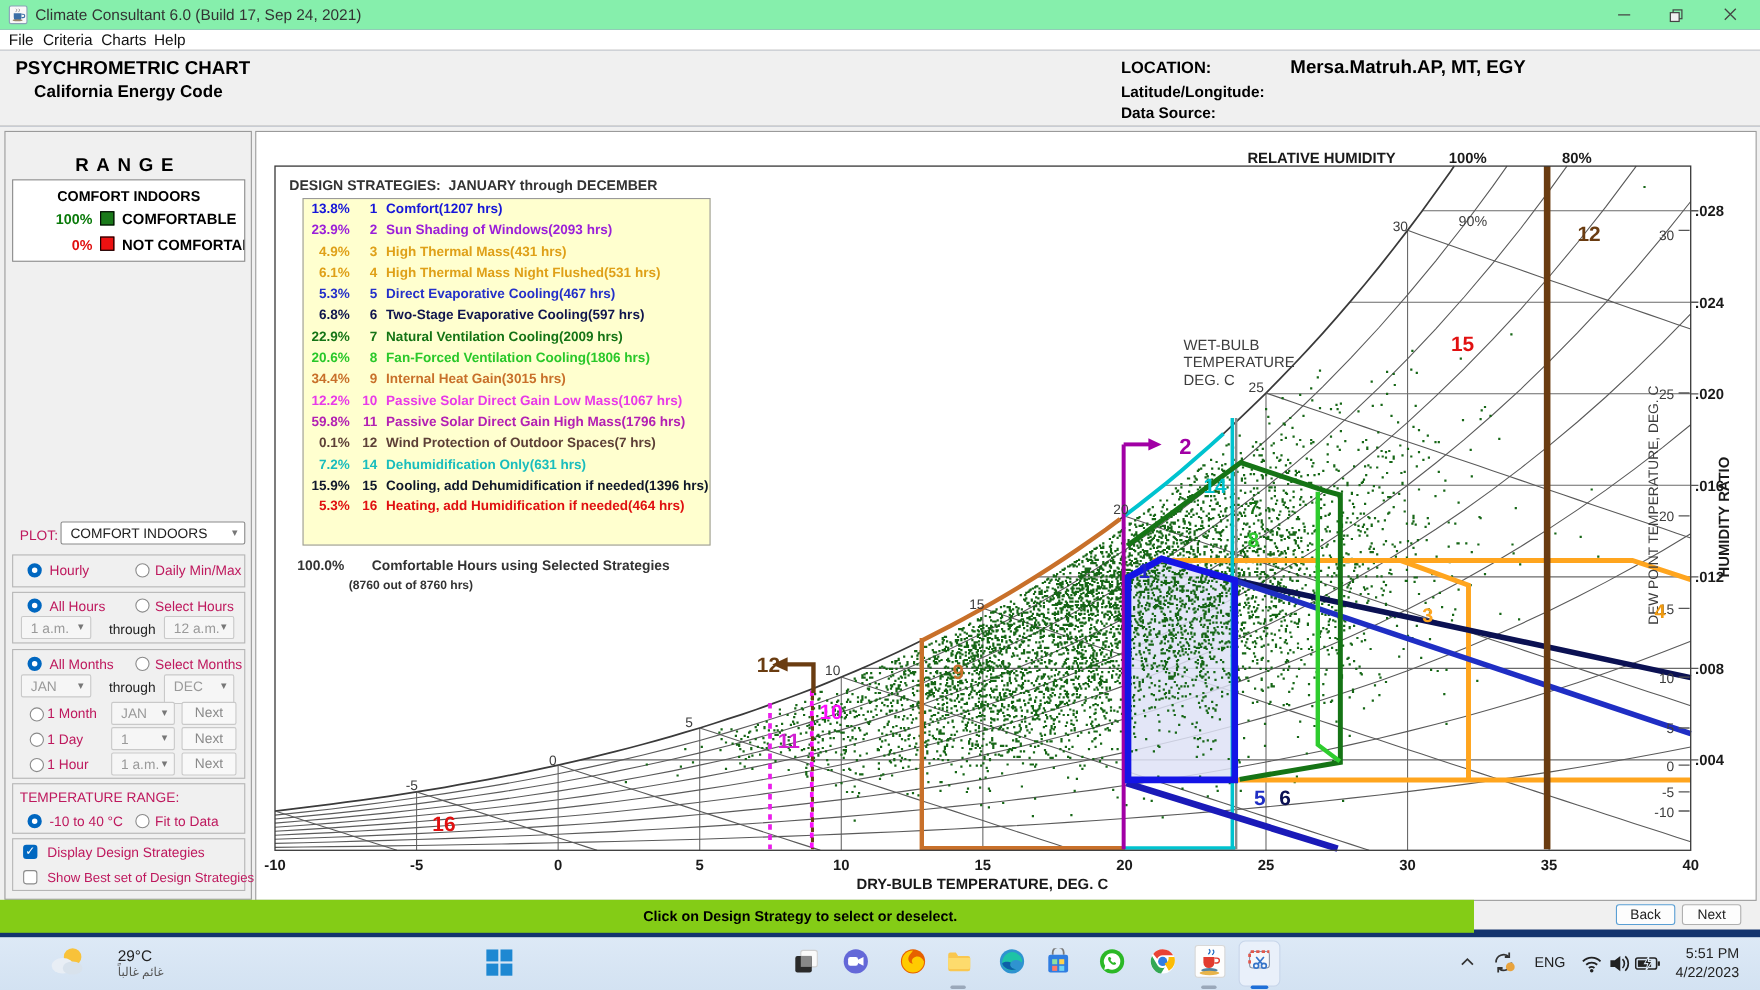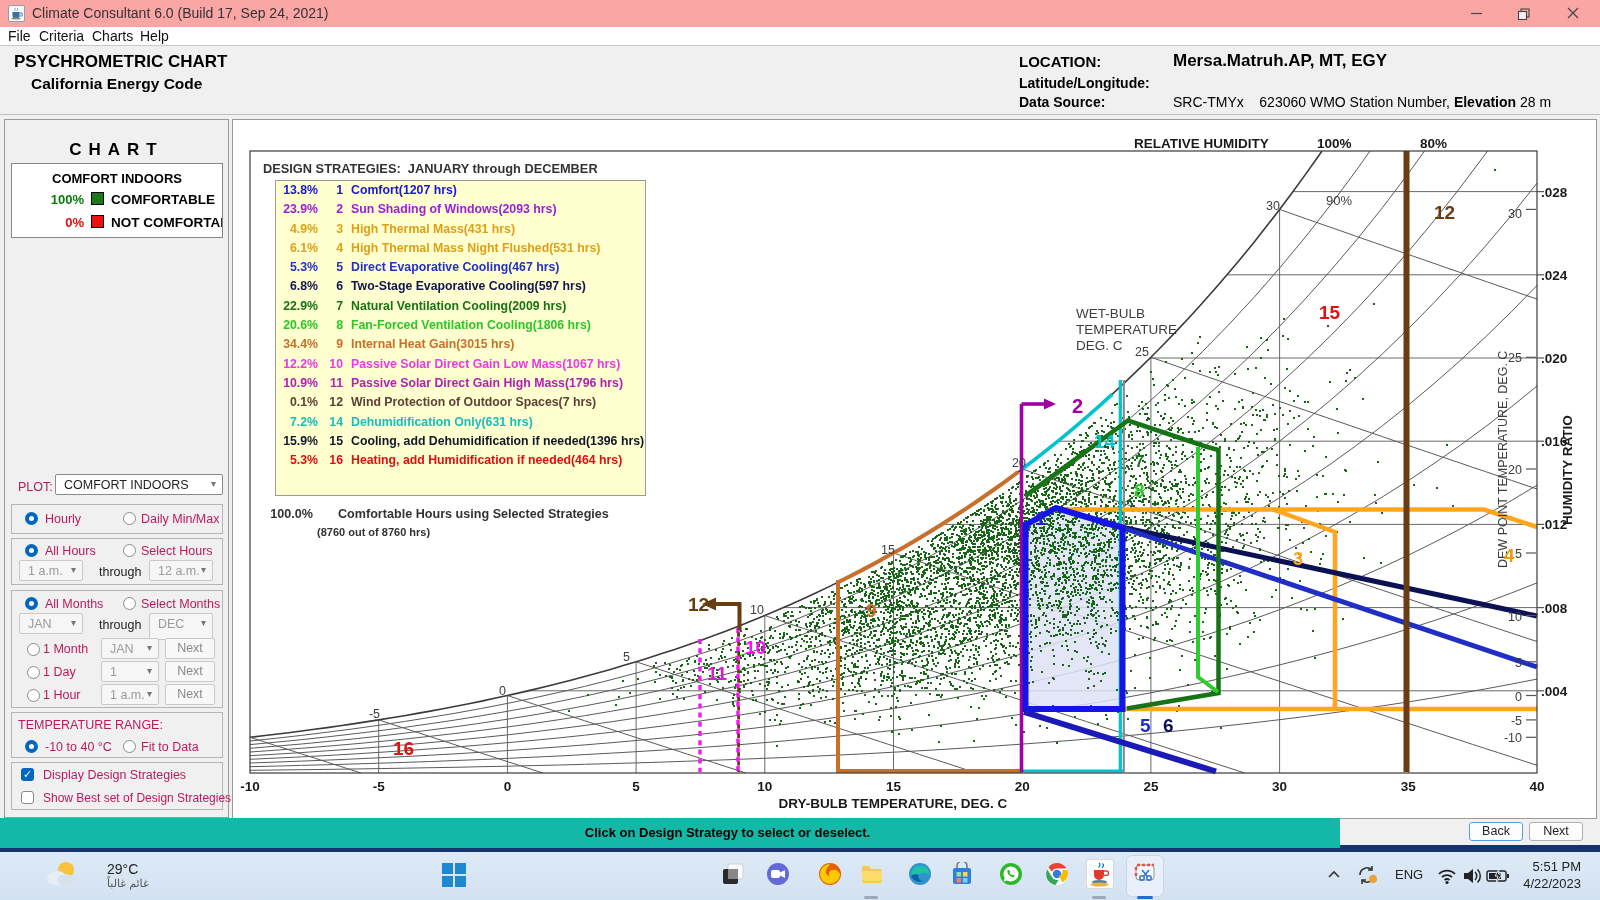--- a/index.html
+++ b/index.html
@@ -1,25 +1,25 @@
 <!DOCTYPE html>
 <html><head><meta charset="utf-8"><style>
 *{margin:0;padding:0;box-sizing:border-box}
 html,body{width:1600px;height:900px;overflow:hidden;font-family:"Liberation Sans",sans-serif;background:#14346e}
 .abs{position:absolute}
-#titlebar{position:absolute;left:0;top:0;width:1600px;height:27px;background:#fca5a5}
+#titlebar{position:absolute;left:0;top:0;width:1600px;height:27px;background:#86efac}
 #titlebar .ticon{position:absolute;left:8px;top:5px;width:17px;height:17px;border:1px solid #8aa0b8;background:#f8f8f8;border-radius:2px}
 #titlebar .ttext{position:absolute;left:32px;top:5px;font-size:14px;color:#333}
 #menubar{position:absolute;left:0;top:27px;width:1600px;height:19px;background:#fff;border-bottom:1px solid #c9c9c9;font-size:14px;color:#111}
 #menubar span{position:absolute;top:1px}
 #header{position:absolute;left:0;top:46px;width:1600px;height:69px;background:#f0f0f0;border-bottom:1px solid #c0c0c0}
 #main{position:absolute;left:0;top:115px;width:1600px;height:730px;background:#f0f0f0}
 #sidebar{position:absolute;left:4px;top:4px;width:225px;height:699px;background:#f0f0f0;border:1px solid #9a9a9a}
 #chartpanel{position:absolute;left:232px;top:4px;width:1365px;height:700px;background:#fff;border:1px solid #9a9a9a}
-#bottombar{position:absolute;left:0;top:703px;width:1340px;height:30px;background:#14b8a6}
+#bottombar{position:absolute;left:0;top:703px;width:1340px;height:30px;background:#84cc16}
 .gbox{position:absolute;border:1px solid #b5b5b5;background:#f0f0f0}
 .lbl{position:absolute;font-size:12.5px;color:#be185d;white-space:nowrap}
 .radio{position:absolute;width:13px;height:13px;border-radius:50%;background:#fff;border:1.5px solid #8a8a8a}
 .radio.sel{background:#fff;border:4px solid #0067c0}
 .cbox{position:absolute;width:13px;height:13px;border-radius:3px;background:#fff;border:1.5px solid #8a8a8a}
 .cbox.chk{background:#0067c0;border:none;color:#fff;font-size:11px;line-height:13px;text-align:center}
 .dd{position:absolute;background:#fff;border:1px solid #8a8a8a;border-radius:2px;font-size:12.5px;color:#222}
 .dd.dis{background:#f6f6f6;border-color:#c9c9c9;color:#9a9a9a}
 .dd .v{position:absolute;left:8px;top:3px}
 .dd .ar{position:absolute;right:6px;top:3px;color:#777;font-size:10px}
@@ -57,26 +57,25 @@
     <span style="left:140px">Help</span>
   </div>
 
 <div id="header">
  <div class="abs" style="left:14px;top:6px;font-size:17px;font-weight:bold;color:#000">PSYCHROMETRIC CHART</div>
  <div class="abs" style="left:31px;top:29px;font-size:15.5px;font-weight:bold;color:#000">California Energy Code</div>
  <div class="abs" style="left:1019px;top:7px;font-size:15px;font-weight:bold">LOCATION:</div>
  <div class="abs" style="left:1173px;top:5px;font-size:17px;font-weight:bold">Mersa.Matruh.AP, MT, EGY</div>
  <div class="abs" style="left:1019px;top:29px;font-size:14px;font-weight:bold">Latitude/Longitude:</div>
  <div class="abs" style="left:1019px;top:48px;font-size:14px;font-weight:bold">Data Source:</div>
- <div class="abs" style="left:1173px;top:48px;font-size:14px">SRC-TMYx&nbsp;&nbsp;&nbsp;&nbsp;623060 WMO Station Number, <b>Elevation</b> 28 m</div>
 </div>
 
 <div id="main">
  <div id="sidebar">
-  <div class="abs" style="left:0;top:20px;width:223px;text-align:center;font-size:17px;font-weight:bold;letter-spacing:7px;color:#000">CHART</div>
+  <div class="abs" style="left:0;top:20px;width:223px;text-align:center;font-size:17px;font-weight:bold;letter-spacing:7px;color:#000">RANGE</div>
   <div class="abs" style="left:6px;top:43px;width:212px;height:75px;background:#fff;border:1px solid #888;overflow:hidden">
    <div class="abs" style="left:0;top:7px;width:210px;text-align:center;font-size:13px;font-weight:bold">COMFORT INDOORS</div>
    <div class="abs" style="left:0px;top:28px;width:72px;text-align:right;font-size:13px;font-weight:bold;color:#0a7a0a">100%</div>
    <div class="abs" style="left:79px;top:28px;width:13px;height:13px;background:#1a7a1a;border:1px solid #000"></div>
    <div class="abs" style="left:99px;top:28px;font-size:13.5px;font-weight:bold">COMFORTABLE</div>
    <div class="abs" style="left:0px;top:51px;width:72px;text-align:right;font-size:13px;font-weight:bold;color:#e01010">0%</div>
    <div class="abs" style="left:79px;top:51px;width:13px;height:13px;background:#ee1111;border:1px solid #000"></div>
    <div class="abs" style="left:99px;top:51px;font-size:13.5px;font-weight:bold;white-space:nowrap">NOT COMFORTABLE</div>
   </div>
   <div class="lbl" style="left:13px;top:360px">PLOT:</div>
@@ -197,21 +196,21 @@
           <span class="pct">34.4%</span>
           <span class="num">9</span>
           <span class="stxt">Internal Heat Gain(3015 hrs)</span>
         </div>
         <div class="srow" style="color:#e83ae8">
           <span class="pct">12.2%</span>
           <span class="num">10</span>
           <span class="stxt">Passive Solar Direct Gain Low Mass(1067 hrs)</span>
         </div>
         <div class="srow" style="color:#b320b3">
-          <span class="pct">10.9%</span>
+          <span class="pct">59.8%</span>
           <span class="num">11</span>
           <span class="stxt">Passive Solar Direct Gain High Mass(1796 hrs)</span>
         </div>
         <div class="srow" style="color:#5d4037">
           <span class="pct">0.1%</span>
           <span class="num">12</span>
           <span class="stxt">Wind Protection of Outdoor Spaces(7 hrs)</span>
         </div>
         <div class="srow" style="color:#19bdbd">
           <span class="pct">7.2%</span>

